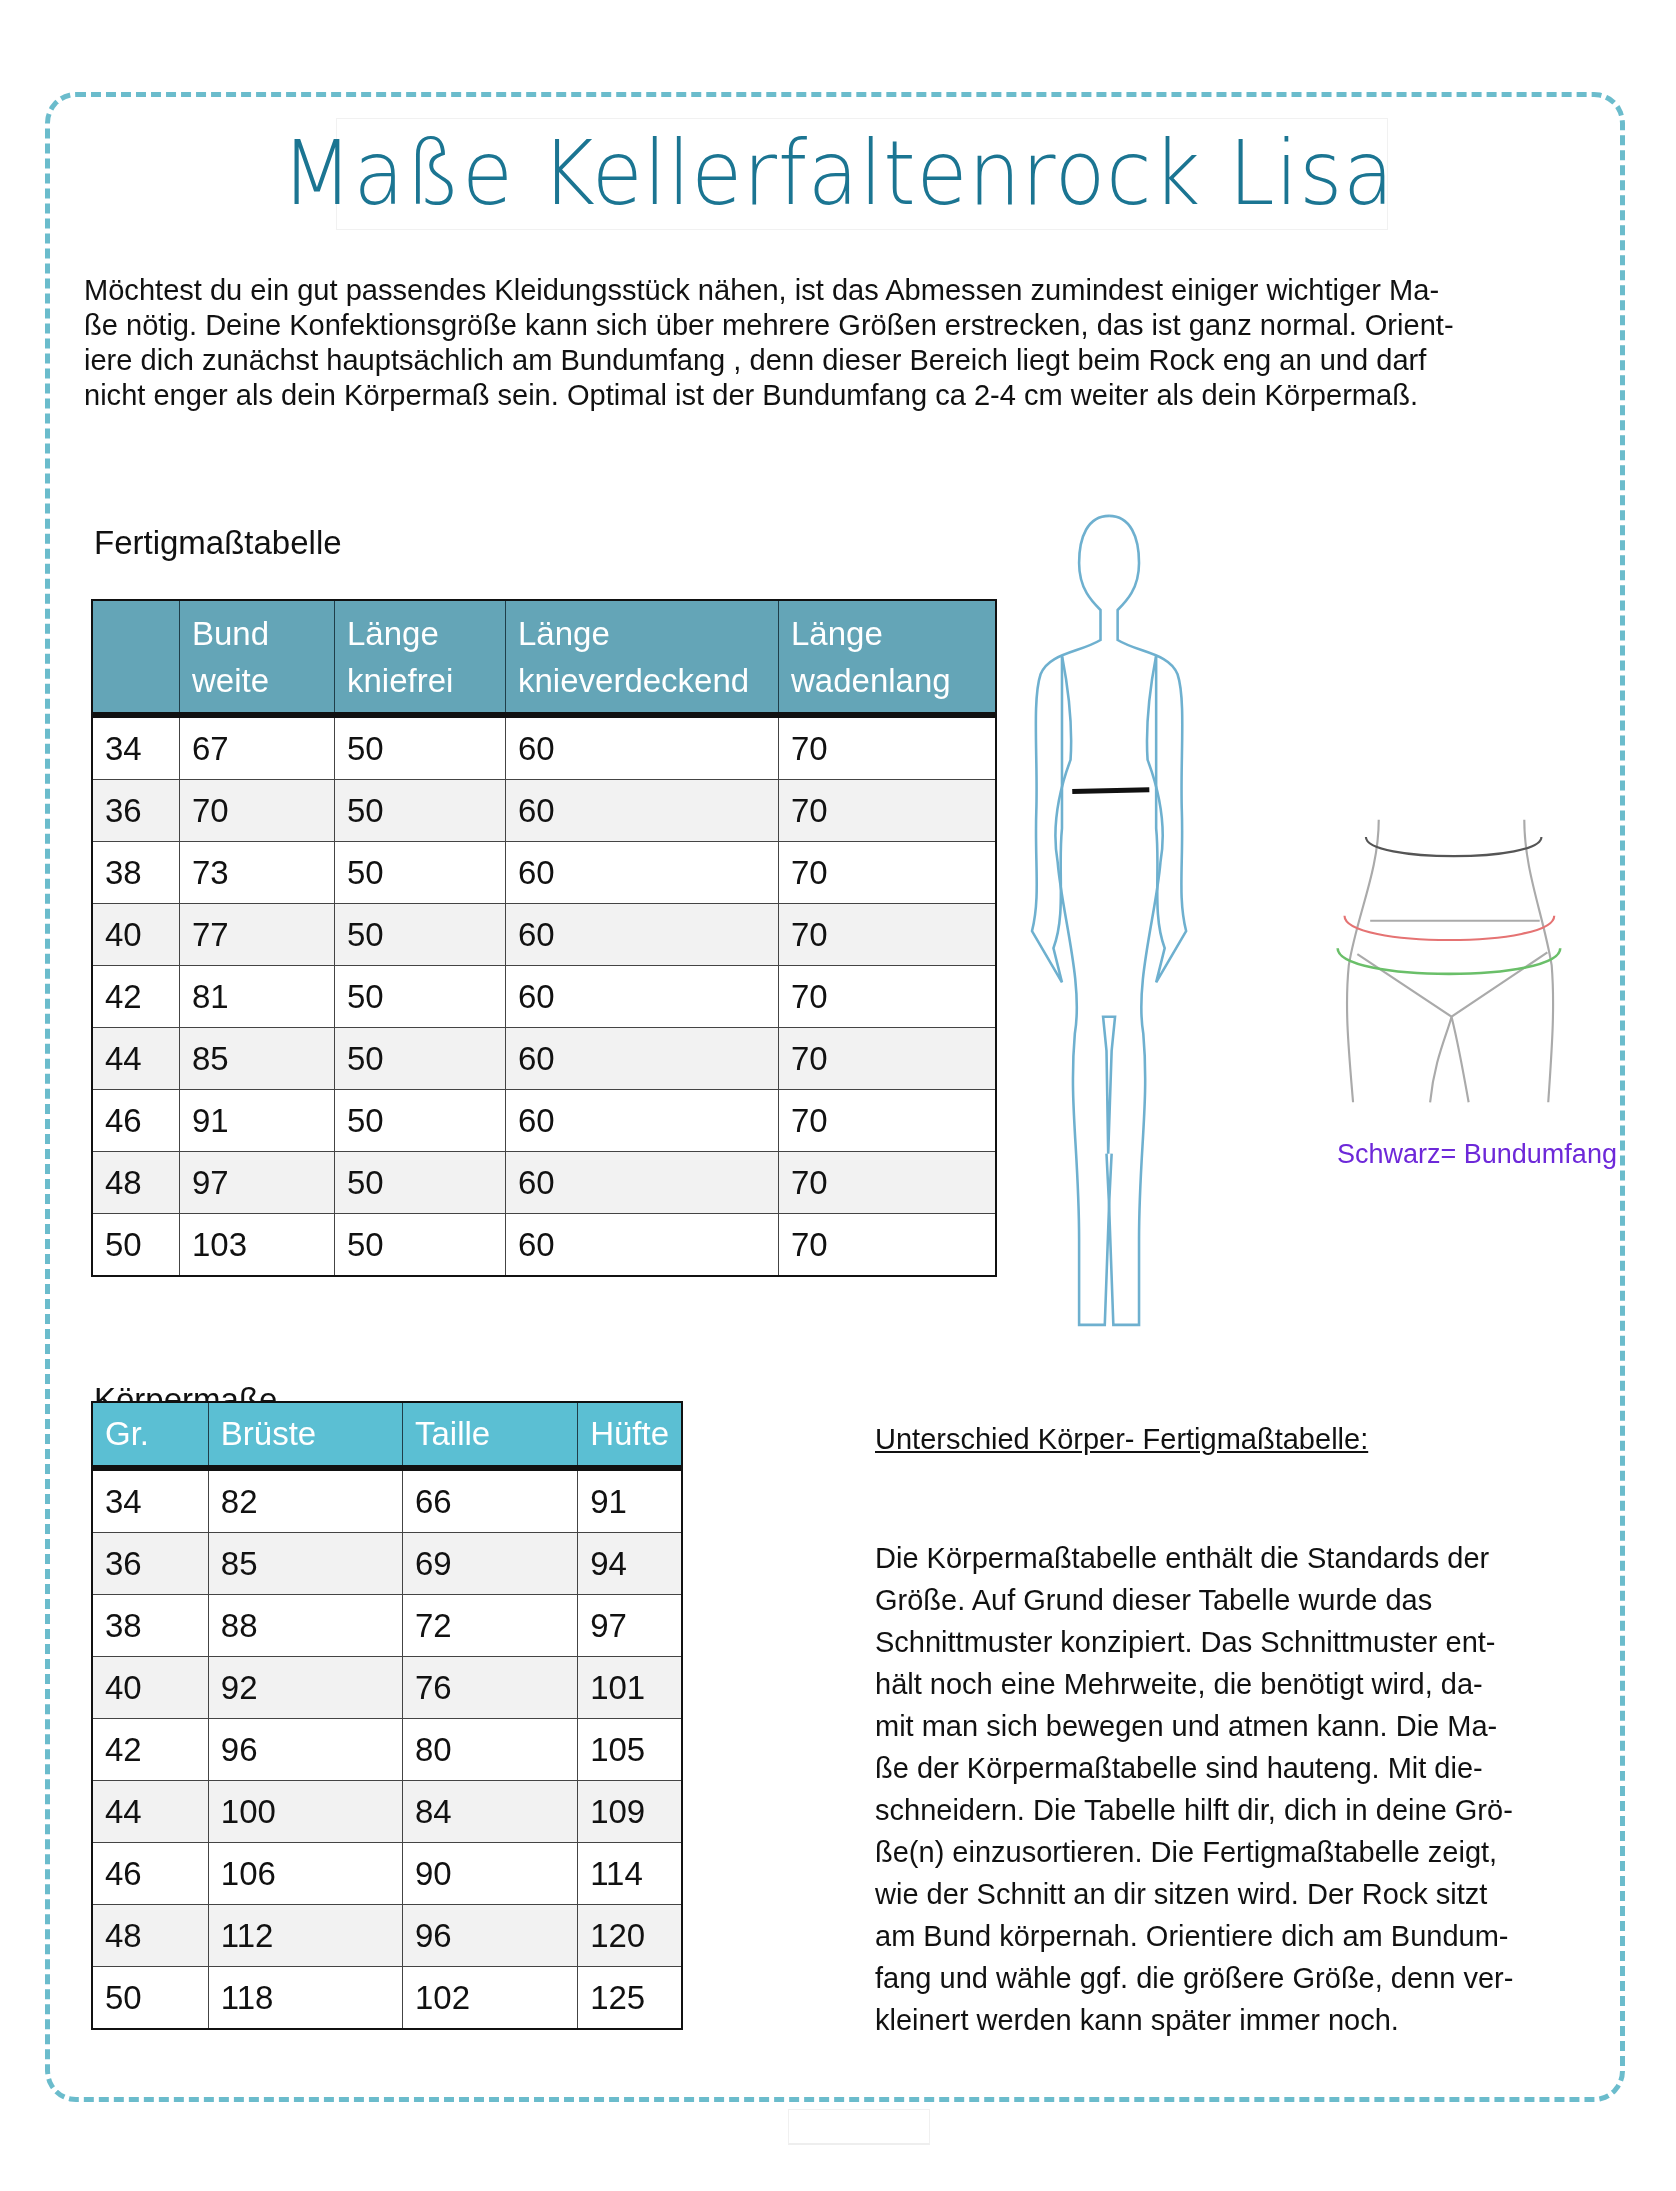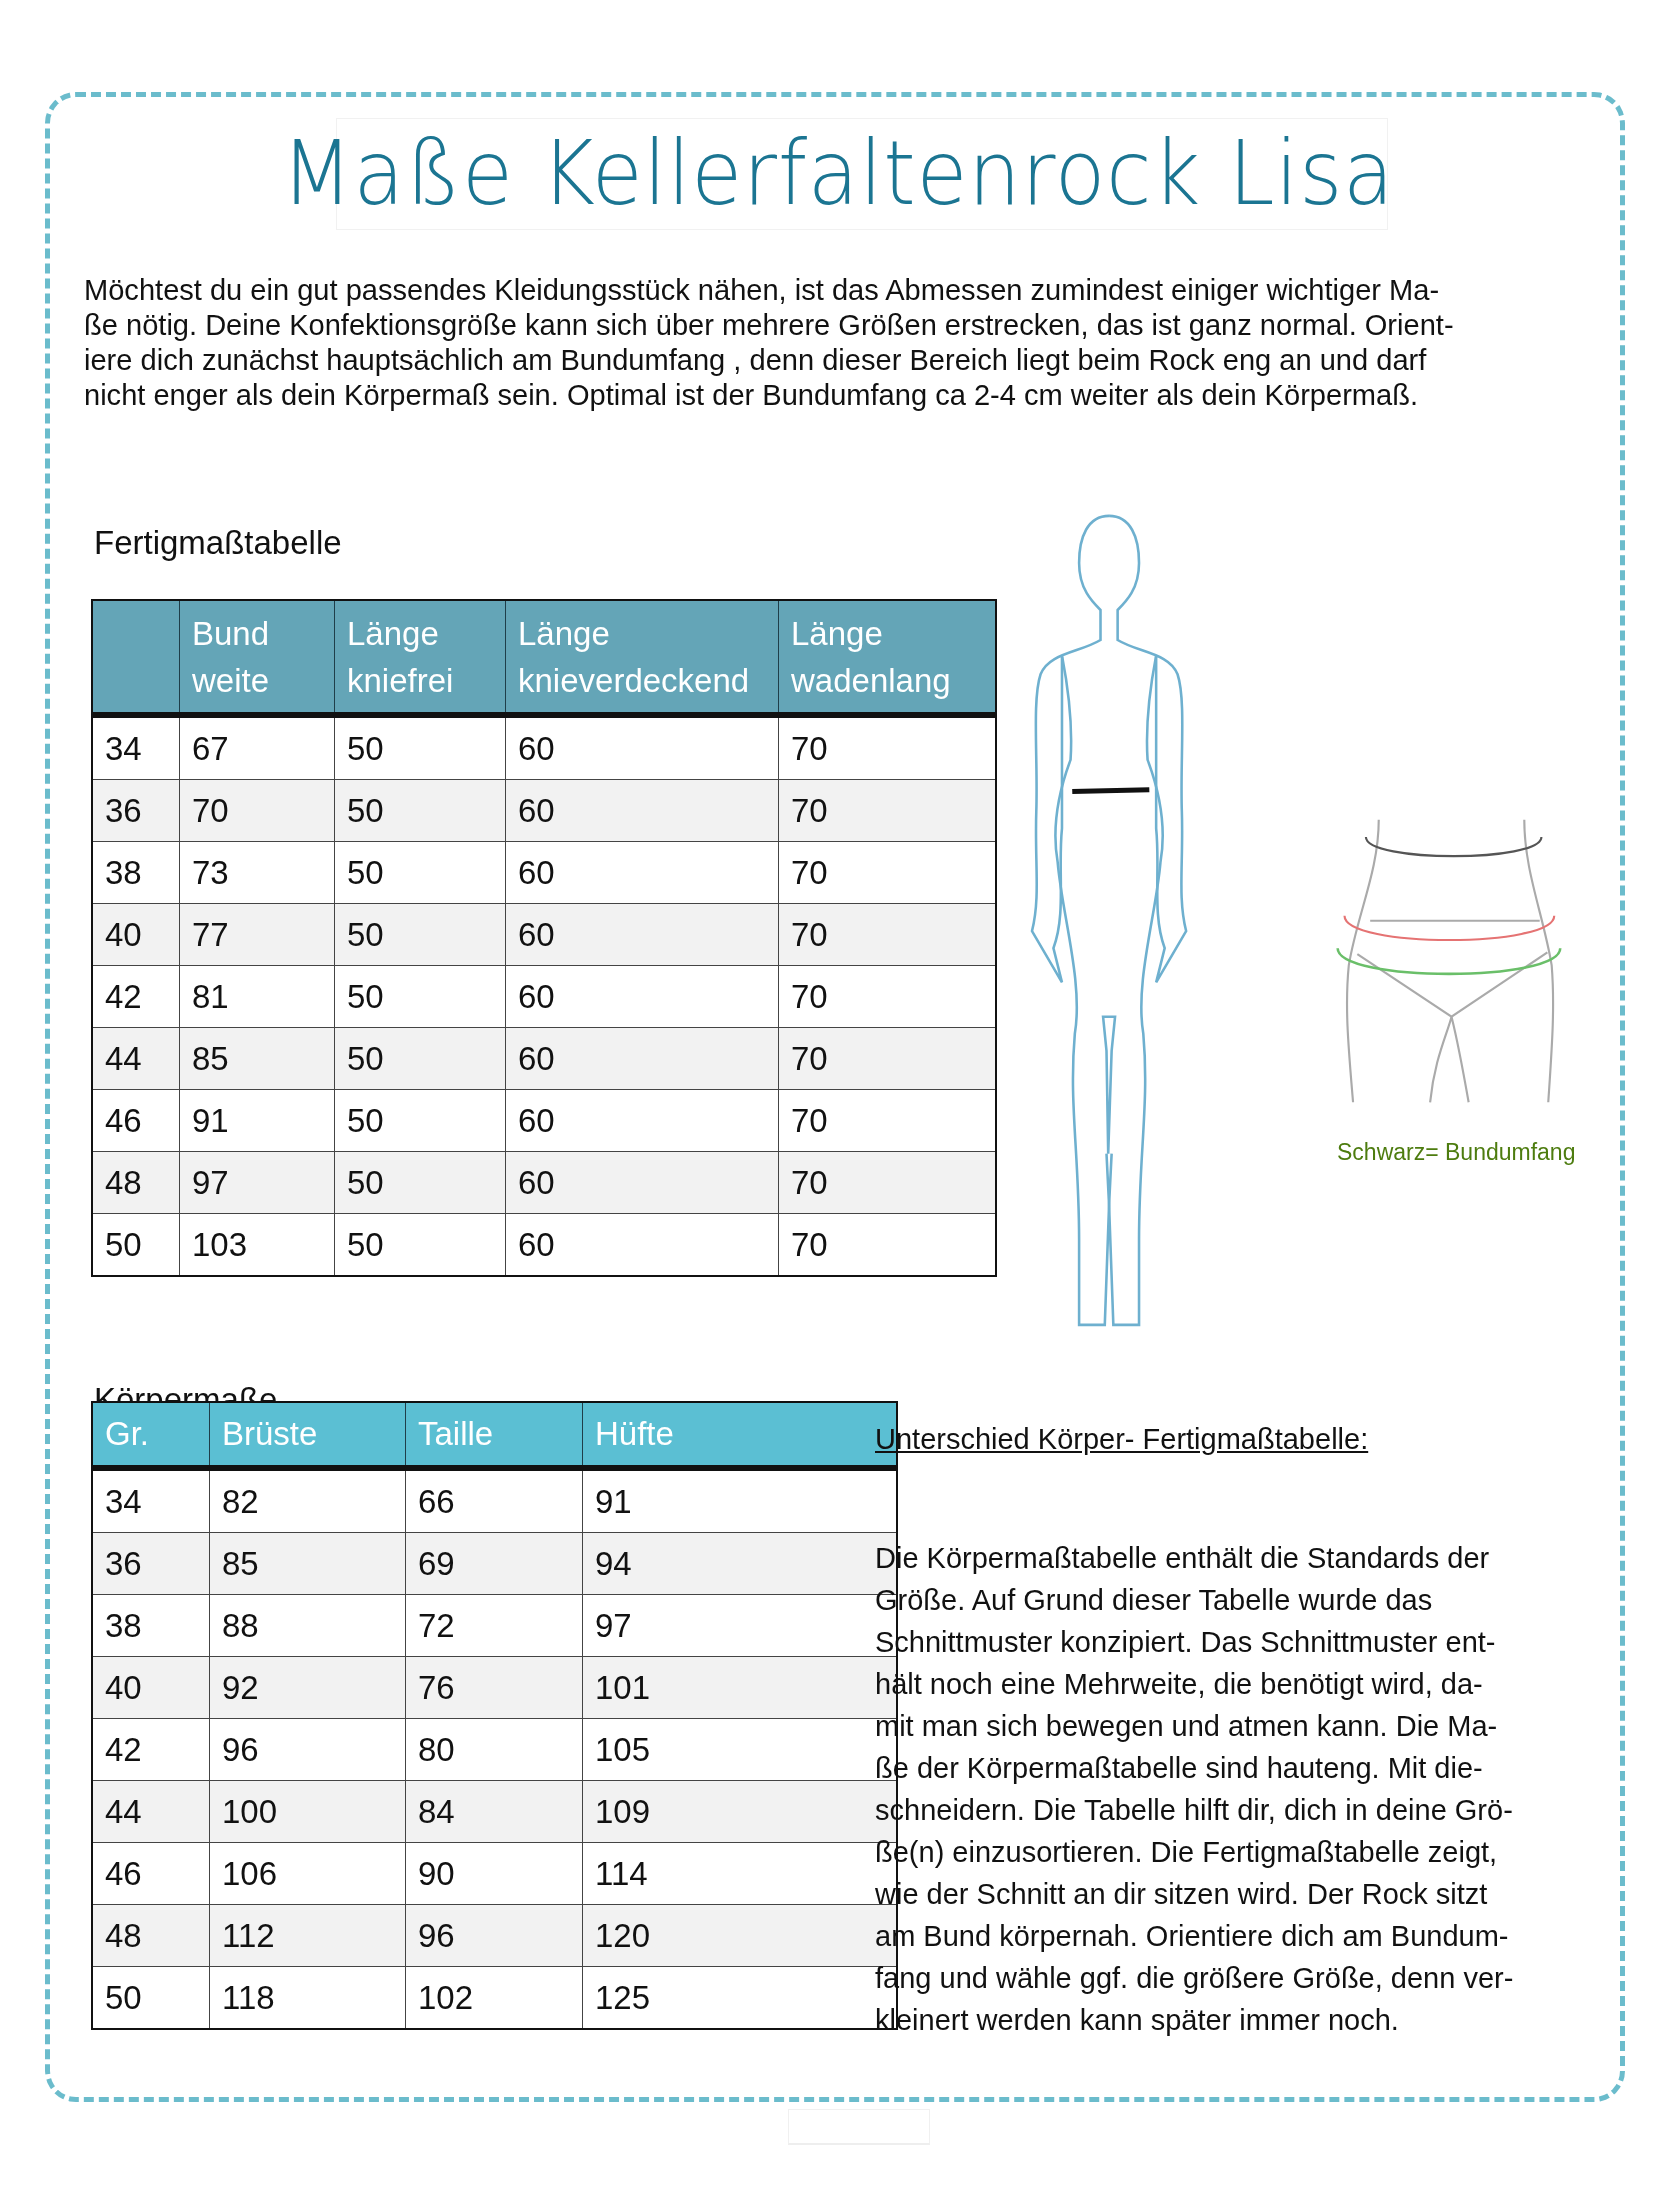--- a/index.html
+++ b/index.html
@@ -24,25 +24,25 @@
   table.meas { position: absolute; border-collapse: collapse; border: 2.6px solid #111; font-size: 33px; }
   table.meas th { color: #fff; font-weight: normal; text-align: left; vertical-align: top;
                   padding: 6.8px 12px; border-left: 1.7px solid #1f3e49; line-height: 47px; }
   table.meas th:first-child { border-left: none; }
   table.meas thead tr { border-bottom: 6px solid #111; }
   table.meas td { border: 1.7px solid #444; padding: 0 12px; height: 61px; line-height: 61px; }
   table.meas tbody tr:nth-child(even) td { background: #f2f2f2; }
 
   #fertig { left: 91px; top: 599px; width: 906px; }
   #fertig th { background: #64a5b7; height: 96px; padding-top: 8.6px; }
-  #koerper { left: 91px; top: 1401px; width: 807px; }
+  #koerper { left: 91px; top: 1401px; width: 592px; }
   #koerper th { background: #5bbfd3; height: 62px; line-height: 62px; padding: 0 12px; }
 
   .figure { position: absolute; left: 1019px; top: 503px; }
-  .caption { position: absolute; left: 1337px; top: 1139px; font-size: 23px; color: #4d7c0f; }
+  .caption { position: absolute; left: 1337px; top: 1139px; font-size: 27px; color: #6d28d9; }
 
   .diff-heading { position: absolute; left: 875px; top: 1423px; font-size: 29px; text-decoration: underline; }
   .diff-text { position: absolute; left: 875px; top: 1493px; font-size: 29px; line-height: 42px; margin-top: 44px; }
   .diff-text div { white-space: nowrap; }
 
   .page-box { position: absolute; left: 788px; top: 2109px; width: 140px; height: 33px;
               border: 0.9px solid #f0f0f0; border-bottom: 2.6px solid #eeeeee; }
 </style>
 </head>
 <body>

